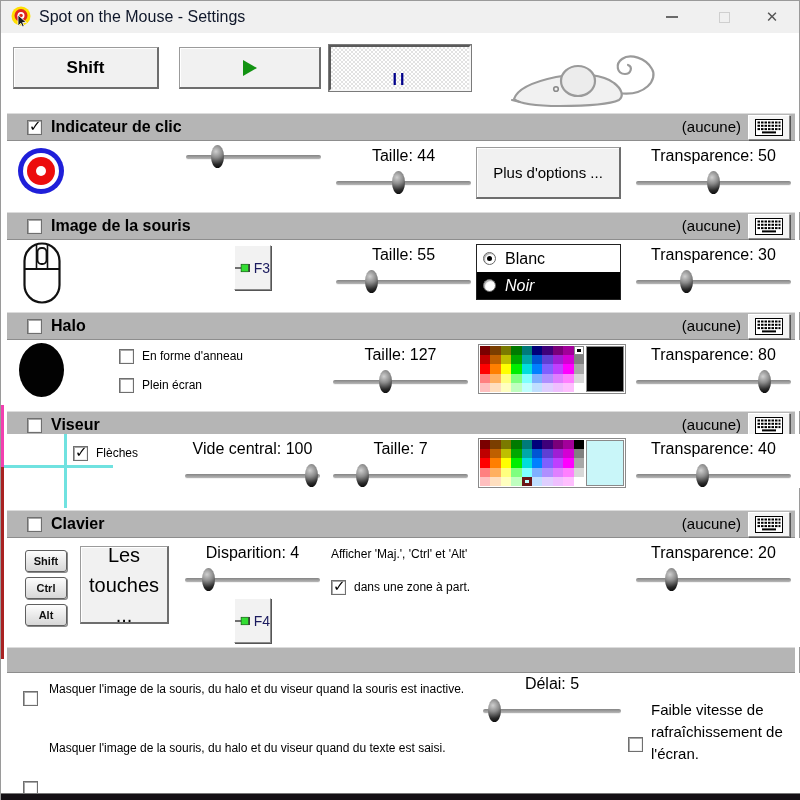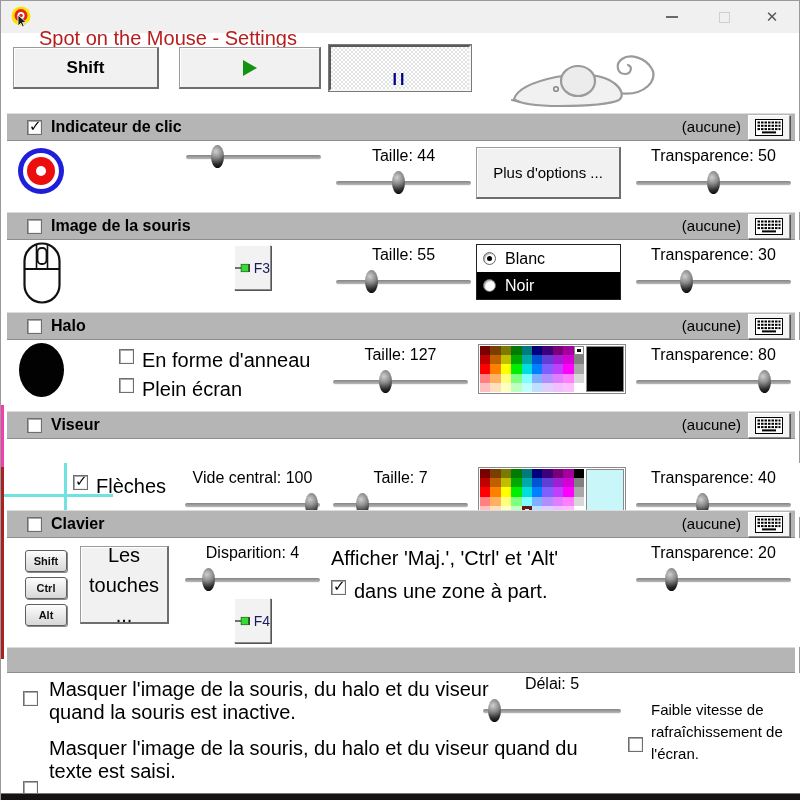--- a/index.html
+++ b/index.html
@@ -3,21 +3,21 @@
 <meta charset="utf-8">
 <style>
   * { box-sizing: border-box; margin:0; padding:0; }
   html,body { width:800px; height:800px; overflow:hidden; }
   body { font-family:"Liberation Sans","DejaVu Sans",sans-serif; background:#fff; position:relative; }
   .abs { position:absolute; }
   .window { position:absolute; inset:0; background:#fff; border:1px solid #9a9a9a; }
 
   
   .titlebar { position:absolute; left:0; top:0; width:100%; height:32px; background:#f0f0f0; }
-  .title-text { position:absolute; left:38px; top:7px; font-size:20px; color:#b91c1c;margin-top:19px; }
+  .title-text { position:absolute; left:38px; top:7px; font-size:16px; color:#0f172a; }
   .win-btn { position:absolute; top:0; width:46px; height:32px; display:flex; align-items:center; justify-content:center; color:#555; background:transparent; border:none; font-size:15px; }
   .min-glyph { width:12px; height:2px; background:#6a6a6a; }
   .max-glyph { width:11px; height:11px; border:1.5px solid #cfcfcf; }
 
   
   .btn3d { background:#f1f1f1; border:1px solid #9b9b9b; border-right:2px solid #6e6e6e; border-bottom:2px solid #6e6e6e; box-shadow:inset 1px 1px 0 #ffffff; display:flex; align-items:center; justify-content:center; font-family:inherit; }
   .btn-pressed { background-image:conic-gradient(#ffffff 90deg,#e2e2e2 90deg 180deg,#ffffff 180deg 270deg,#e2e2e2 270deg); background-size:4px 4px; border:2px solid; border-color:#5a5a5a #f6f6f6 #f6f6f6 #5a5a5a; outline:1px solid #7a7a7a; box-shadow:none; }
   .menu-btn { font-weight:bold; font-size:17px; color:#000; }
   .play-tri { width:0; height:0; border-left:14px solid #129312; border-top:8px solid transparent; border-bottom:8px solid transparent; }
   .pause-glyph { font-weight:bold; font-size:16px; color:#00008b; letter-spacing:3px;margin-top:23px; }
@@ -25,36 +25,36 @@
   
   .header { position:absolute; left:6px; width:788px; height:28px; background:#b5b5b5; border-top:1px solid #dcdcdc; border-bottom:1px solid #8d8d8d; }
   .htitle { position:absolute; left:44px; top:4px; font-weight:bold; font-size:16px; color:#000; }
   .hotkey { position:absolute; right:54px; top:4px; font-size:15px; color:#000; }
   .kbd-btn { position:absolute; right:5px; top:1px; width:42px; height:25px; background:#f4f4f4; border:1px solid #8a8a8a; border-top-color:#fff; border-left-color:#fff; box-shadow:1px 1px 0 #555; display:flex; align-items:center; justify-content:center; }
   .sbody { position:absolute; left:0; width:800px; background:#fff; }
 
   
   .cb { width:15px; height:15px; background:#fff; border:1px solid #6f6f6f; box-shadow:inset 1px 1px 0 #a8a8a8, inset -1px -1px 0 #eee; position:relative; flex:none; }
   .cb.checked::after { content:"✓"; position:absolute; left:1px; top:-4px; font-size:15px; font-weight:bold; color:#000; }
-  .lbl { font-size:20px; color:#000; white-space:nowrap; }
+  .lbl { font-size:12px; color:#000; white-space:nowrap; }
   .slider { position:absolute; }
   .slabel { text-align:center; font-size:16px; color:#000; height:26px; white-space:nowrap; }
   .track { position:relative; height:4px; margin-top:8px; border-radius:2px; background:linear-gradient(#848484,#b8b8b8); box-shadow:0 1px 0 #f2f2f2; }
   .thumb { position:absolute; top:-10px; width:13px; height:23px; border-radius:50%; background:radial-gradient(circle at 38% 28%, #cfcfcf 0%, #8a8a8a 35%, #2a2a2a 70%, #000 100%); }
 
   .target { position:absolute; width:46px; height:46px; }
   .ring { position:absolute; border-radius:50%; }
 
   .pin-btn { position:absolute; width:37px; height:45px; background:#f2f2f2; border:1px solid #8a8a8a; border-top-color:#fff; border-left-color:#fff; box-shadow:1px 1px 0 #555; display:flex; flex-direction:row; align-items:center; justify-content:center; gap:1px; }
   .pin-label { font-size:14px; color:#1a1a5e; }
 
   .bw-box { position:absolute; width:145px; height:56px; border:1px solid #222; }
   .bw-row { height:27px; display:flex; align-items:center; gap:9px; padding-left:6px; font-size:16px; }
   .bw-white { background:#fff; color:#000; }
-  .bw-black { background:#000; color:#fff; }
+  .bw-black { background:#000; color:#fff;font-style:italic; }
   .radio { width:13px; height:13px; border-radius:50%; background:#fff; border:1px solid #666; box-shadow:inset 1px 1px 1px #aaa; position:relative; flex:none; }
   .radio.checked::after { content:""; position:absolute; inset:3px; border-radius:50%; background:#000; }
 
   .palette { position:absolute; display:flex; gap:2px; background:#fff; border:1px solid #8a8a8a; padding:1px; }
   .pal-grid { display:grid; grid-template-columns:repeat(10,1fr); grid-auto-rows:1fr; width:104px; height:46px; }
   .pal-current { width:38px; height:46px; border:1px solid #8a8a8a; }
   .pal-sel-light { box-shadow:inset 0 0 0 1px #888, inset 0 0 0 3px #fff; }
   .pal-sel-dark { box-shadow:inset 0 0 0 3px #6b1515; }
 
   .key-btn { position:absolute; width:42px; height:22px; font-weight:bold; font-size:11px; color:#111; background:linear-gradient(#fdfdfd,#d7d7d7); border:1px solid #5f5f5f; border-radius:3px; box-shadow:1px 1px 0 #888; display:flex; align-items:center; justify-content:center; font-family:inherit; }
@@ -380,21 +380,21 @@
             <rect x="9.5" y="9.1" width="2.5" height="2"></rect>
             <rect x="13" y="9.1" width="2.5" height="2"></rect>
             <rect x="16.5" y="9.1" width="2.5" height="2"></rect>
             <rect x="20" y="9.1" width="2.5" height="2"></rect>
             <rect x="23.5" y="9.1" width="2" height="2"></rect>
             <rect x="7" y="12.4" width="14" height="2"></rect>
           </g>
         </svg>
     </button>
   </div>
-  <div class="sbody" style="top:462px;height:54px">
+  <div class="sbody" style="top:433px;height:54px">
     <div class="xline" style="left:63px;top:0;width:3px;height:74px"></div>
     <div class="xline" style="left:0;top:31px;width:112px;height:3px"></div>
     <div class="cbrow" style="left:72px;top:12px">
       <div class="cb checked"></div>
       <span class="lbl">Flèches</span>
     </div>
     <div class="slider" style="left:184px;top:6px;width:135px">
       <div class="slabel">Vide central: 100</div>
       <div class="track">
           <div class="thumb" style="left: calc(94% - 7px);"></div>

